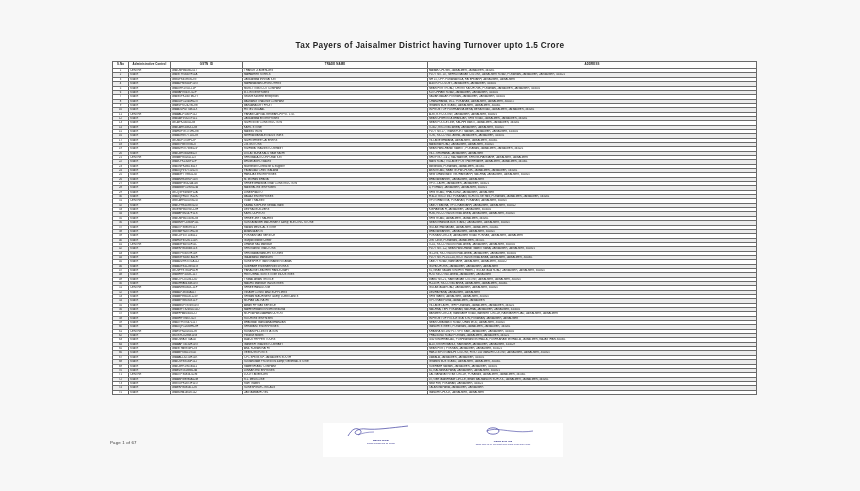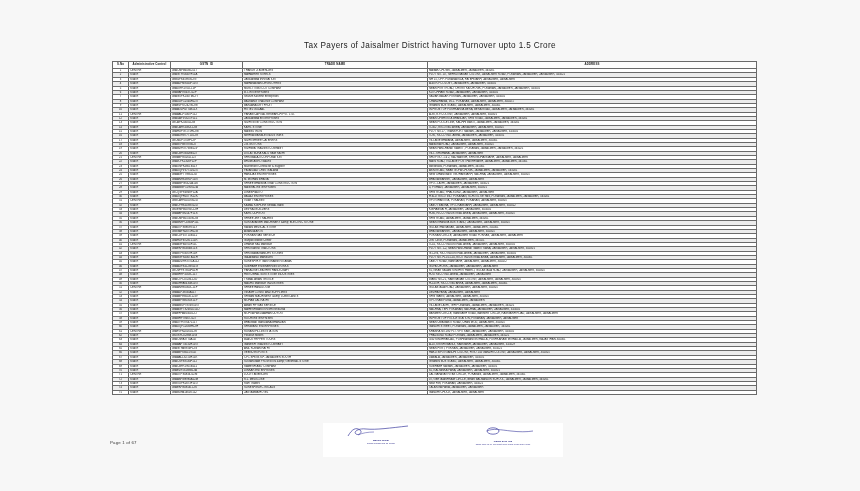--- a/index.html
+++ b/index.html
@@ -20,21 +20,21 @@
     height: 491px;
     background: #f7f7f7;
   }
   .doc-title {
     position: absolute;
     top: 41px;
     left: 0;
     width: 860px;
     text-align: center;
     font-size: 8.2px;
-    font-weight: normal;
+    font-weight: bold;
     letter-spacing: 0.35px;
     color: #232323;
   }
   .table-wrap {
     position: absolute;
     top: 61px;
     left: 112px;
     width: 644px;
   }
   table.taxpayers {

